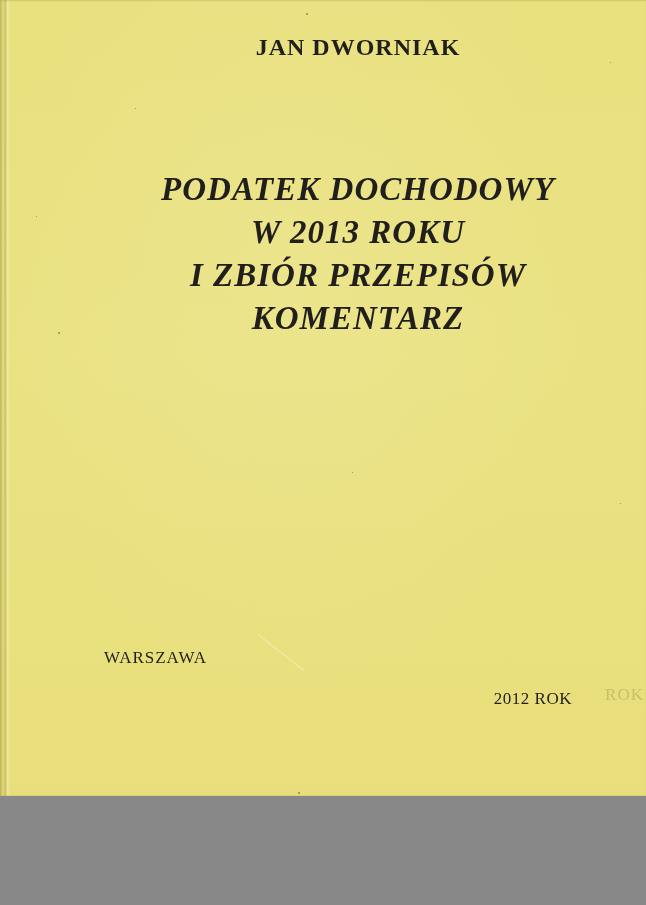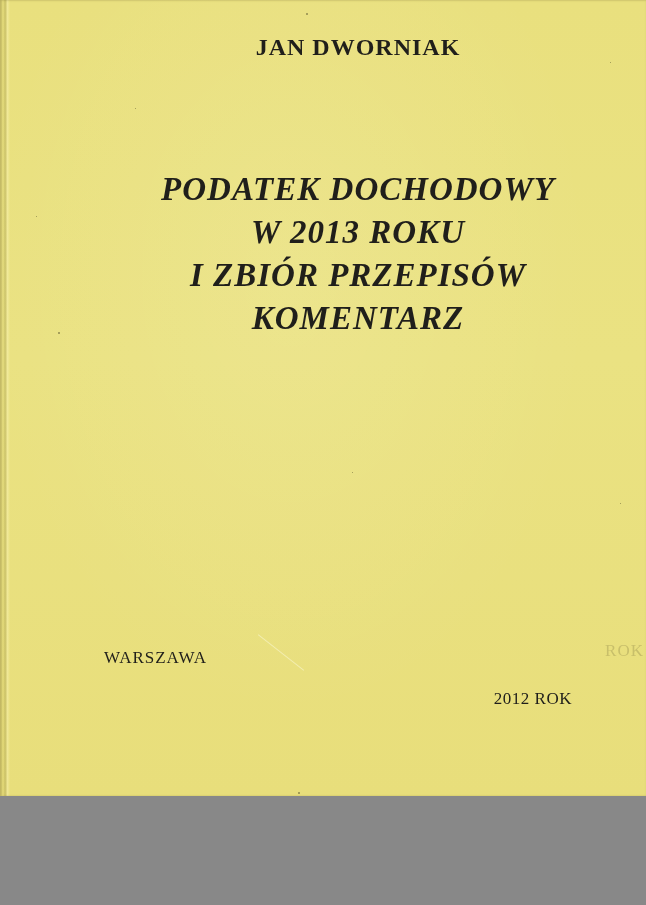--- a/index.html
+++ b/index.html
@@ -71,21 +71,21 @@
     position: absolute;
     right: 74px;
     top: 648px;
     font-size: 17px;
     letter-spacing: 0.5px;
     margin-top: 41px;
   }
   .ghost-year {
     position: absolute;
     right: 2px;
-    top: 641px;
+    top: 685px;
     font-size: 17px;
     letter-spacing: 1px;
     color: #6a6233;
     opacity: 0.25;
     filter: blur(0.6px);
   }
   
   .speck {
     position: absolute;
     width: 2px;

